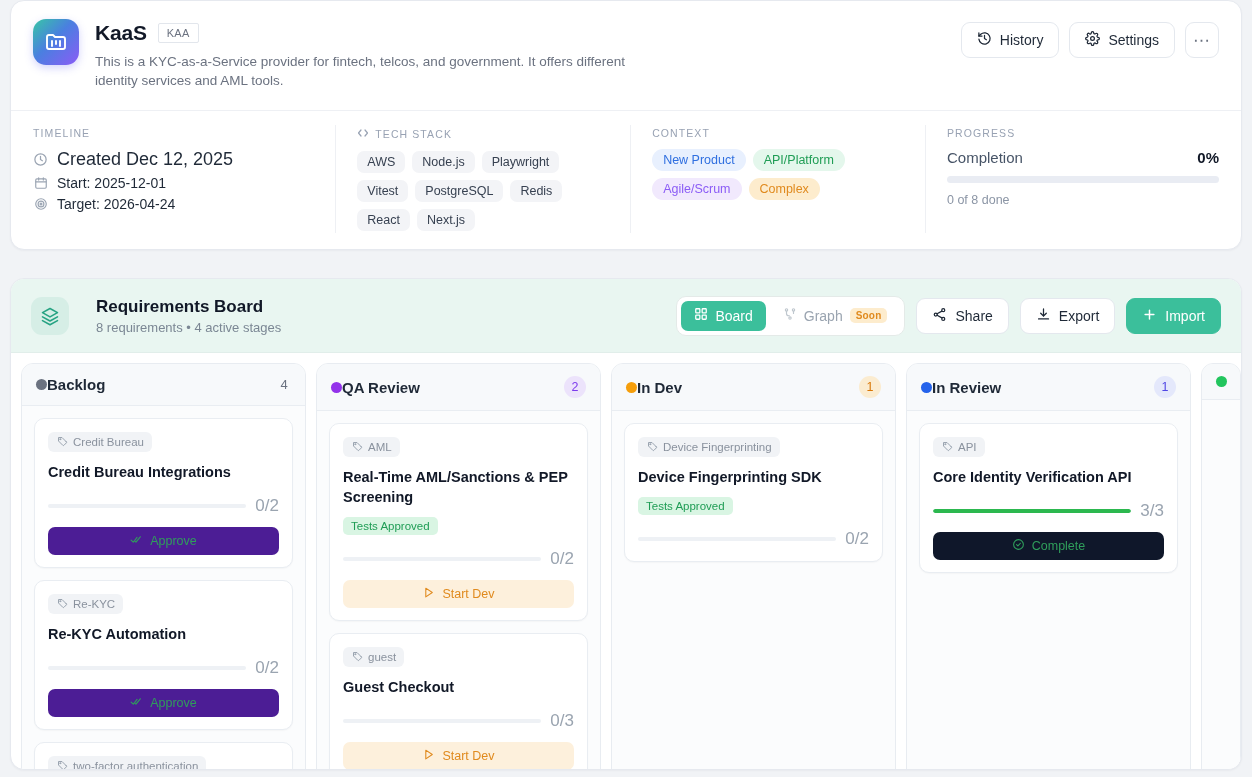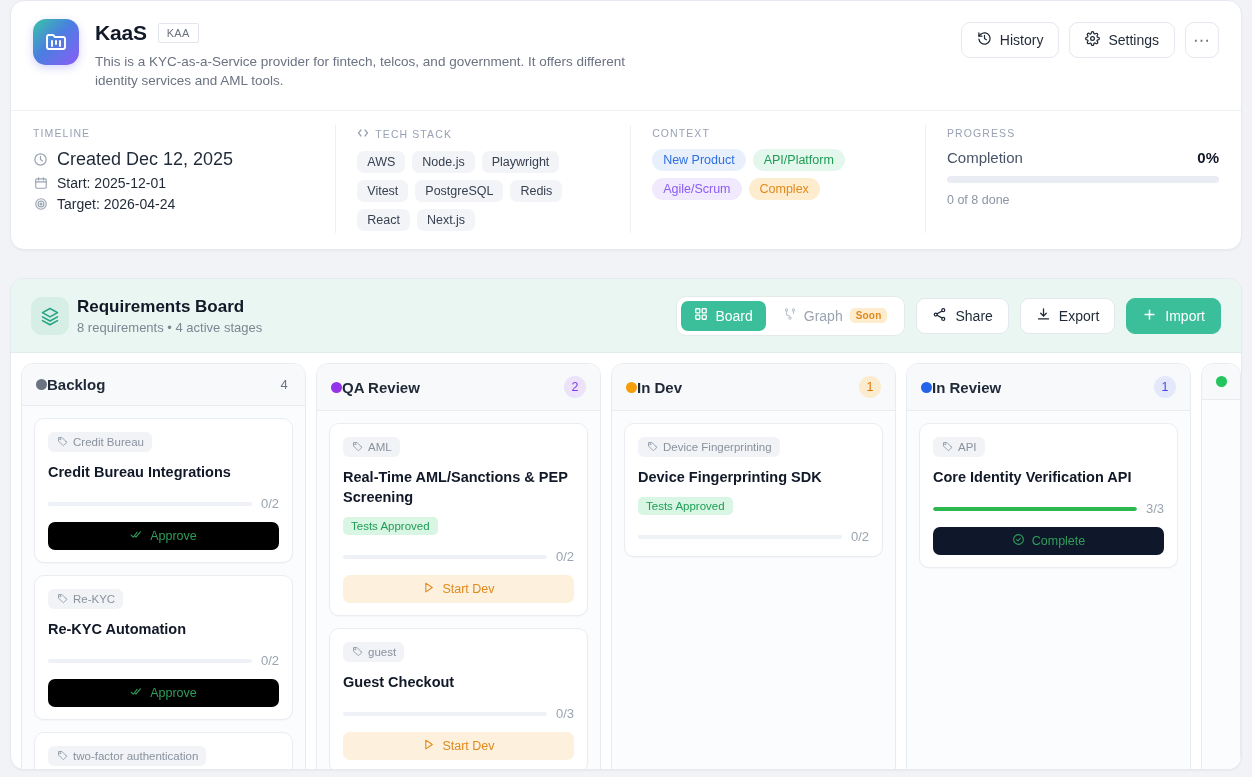--- a/index.html
+++ b/index.html
@@ -83,21 +83,21 @@
   .board-card {
     position: absolute; left: 10px; top: 278px; width: 1232px; height: 492px;
     background: #ffffff; border: 1px solid #e6e9ef; border-radius: 14px; overflow: hidden;
     box-shadow: 0 1px 2px rgba(16,24,40,.04);
   }
   .board-head {
     display: flex; align-items: center; justify-content: space-between;
     padding: 14px 20px; background: #e9f6f1; border-bottom: 1px solid #e1eeea;
     height: 74px;
   }
-  .bh-left { display: flex; align-items: center; gap: 8px; }
+  .bh-left { display: flex; align-items: center; gap: 27px; }
   .board-icon {
     width: 38px; height: 38px; border-radius: 11px; background: #d6eee6;
     display: flex; align-items: center; justify-content: center; color: #26a383;
   }
   .board-title { font-size: 17px; font-weight: bold; color: #111827; }
   .board-sub { font-size: 13px; color: #7b8794; margin-top: 3px; }
   .bh-right { display: flex; align-items: center; gap: 11px; }
 
   .seg {
     display: flex; align-items: center; gap: 4px; background: #fff; border: 1px solid #e4eae8;
@@ -141,26 +141,26 @@
     font-size: 11.5px; padding: 3px 8px; border-radius: 6px;
   }
   .card-title { font-size: 14.5px; font-weight: bold; color: #111827; line-height: 20px; margin-top: 10px; }
   .status-badge {
     display: inline-block; margin-top: 10px; background: #d9f5e3; color: #1f9d55;
     font-size: 11.5px; padding: 3px 8px; border-radius: 5px;
   }
   .bar-row { display: flex; align-items: center; gap: 9px; margin-top: 14px; }
   .bar { flex: 1 1 auto; height: 4px; border-radius: 3px; background: #eef1f5; overflow: hidden; }
   .bar > i { display: block; height: 100%; background: #2cb84f; border-radius: 3px; }
-  .bar-label { font-size: 13px; color: #9aa4b0; }
+  .bar-label { font-size: 17px; color: #9aa4b0; }
   .act {
     display: flex; align-items: center; justify-content: center; gap: 7px;
     margin-top: 11px; height: 28px; border-radius: 7px; font-size: 12.5px; cursor: pointer;
   }
-  .act.approve  { background: #000000; color: #2f9e5b; }
+  .act.approve  { background: #4c1d95; color: #2f9e5b; }
   .act.startdev { background: #fdf0dc; color: #e08a1e; }
   .act.submit   { background: #e8f0fe; color: #3b76e8; }
   .act.complete { background: #0f172a; color: #2f9e5b; }
   .col.partial { width: 40px; flex: 0 0 40px; }
 </style>
 </head>
 <body>
 
 <div class="page">
 

